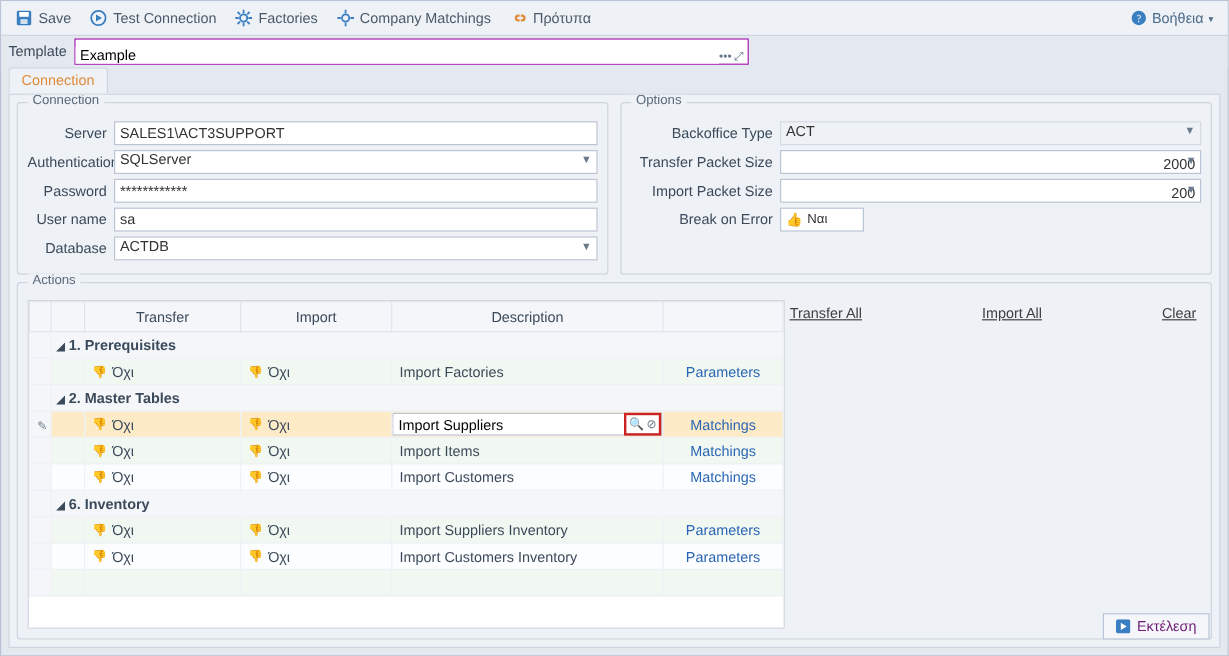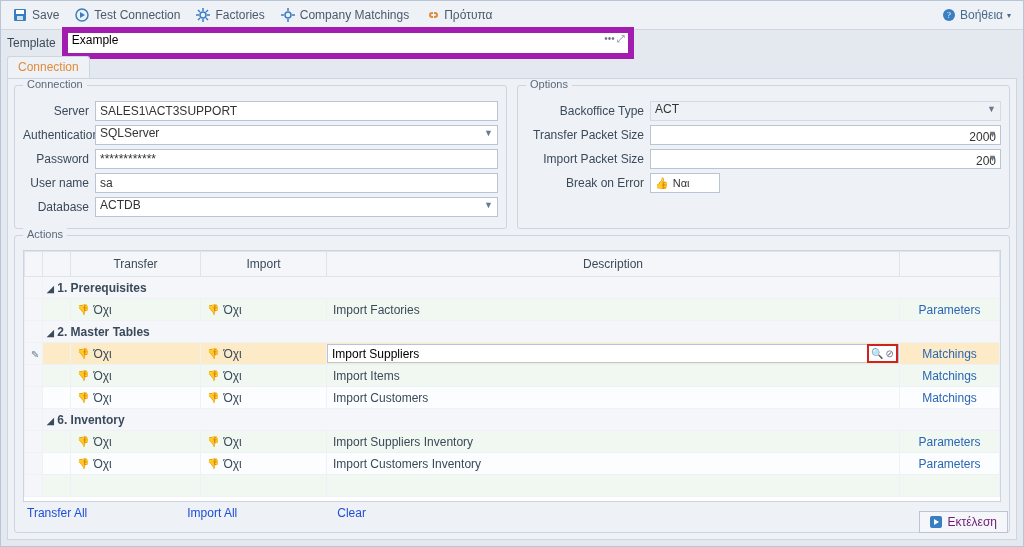--- a/index.html
+++ b/index.html
@@ -12,21 +12,21 @@
   .titlebar .ctrl.close{background:#d9534f;color:#fff;width:44px;font-size:13px;}
   
   .toolbar{height:28px;background:#eef1f6;border-bottom:1px solid #d0d6e0;display:flex;align-items:center;padding:0 6px;gap:4px;}
   .tbtn{display:flex;align-items:center;gap:5px;padding:2px 6px;color:#4a5a6a;cursor:pointer;}
   .tbtn .ic{width:14px;height:14px;display:inline-flex;align-items:center;justify-content:center;}
   .spacer{flex:1;}
   .help{color:#4a6a8a;display:flex;align-items:center;gap:4px;}
   
   .tmplrow{display:flex;align-items:center;height:26px;padding:0 6px;gap:6px;background:#e4e8ef;}
   .tmplrow label{color:#3b4a5a;}
-  .tmplbox{flex:0 0 560px;height:20px;background:#fff;border:6px solid #a21caf;display:flex;align-items:flex-start;position:relative;}
+  .tmplbox{flex:0 0 560px;height:20px;background:#fff;border:1px solid #a21caf;display:flex;align-items:flex-end;position:relative;}
   .tmplbox input{border:0;outline:0;flex:1;padding:0 4px;font:inherit;}
   .tmplbox .endicons{display:flex;gap:2px;padding-right:3px;color:#6a7a8c;font-size:10px;}
   
   .tabstrip{height:22px;display:flex;align-items:flex-end;padding-left:6px;}
   .tab{padding:3px 10px;border:1px solid #cdd5e0;border-bottom:0;background:#f4f6fa;font-size:12px;border-radius:3px 3px 0 0;}
   .tab.active{background:#eef1f6;color:#e08c3a;border-bottom:1px solid #eef1f6;position:relative;z-index:2;}
   .page{flex:1;border:1px solid #cdd5e0;margin:0 6px 6px;background:#eef1f6;padding:6px;display:flex;flex-direction:column;gap:6px;overflow:hidden;position:relative;}
   .row3{display:flex;gap:10px;align-items:stretch;}
   
   .fs{border:1px solid #cdd5e0;border-radius:3px;position:relative;padding:14px 8px 8px;background:#eef1f6;}
@@ -36,40 +36,40 @@
   .frow .inp,.frow .sel{flex:1;height:18px;background:#fff;border:1px solid #b9c4d4;padding:0 4px;font:inherit;color:#333;}
   .frow .sel{position:relative;}
   .frow .sel .caret{position:absolute;right:4px;top:2px;color:#6a7a8c;font-size:9px;}
   .fs.opts .frow label{width:118px;}
   .readonly{background:#eef1f6!important;color:#9aa4b0;border-color:#d5dbe4!important;}
   .spin{display:flex;align-items:flex-end;justify-content:flex-end;padding-right:14px;position:relative;}
   .spin .caret{position:absolute;right:3px;top:3px;font-size:9px;color:#6a7a8c;}
   .yn{width:60px;height:18px;background:#fff;border:1px solid #b9c4d4;display:flex;align-items:center;gap:4px;padding:0 4px;font-size:11px;}
   .yn .thumb{color:#7bbf5a;font-size:11px;}
   
-  .fs.actions{flex:1;display:flex;flex-direction:column;min-height:0;}
+  .fs.actions{flex:1;display:flex;flex-direction:row;min-height:0;}
   .grid{flex:1;background:#fff;border:1px solid #cdd5e0;overflow:auto;}
   table{border-collapse:collapse;width:100%;table-layout:fixed;}
   col.c0{width:18px;} col.cind{width:28px;}
   col.ctr{width:130px;} col.cim{width:126px;} col.cdesc{} col.cp{width:100px;}
   th{background:#f4f6fa;border:1px solid #dfe4ec;padding:3px 6px;font-weight:normal;color:#3b4a5a;text-align:center;height:18px;}
   td{border:1px solid #eef1f6;padding:2px 6px;height:17px;color:#3b4a5a;background:#fcfdfe;}
   tr.grp td{background:#f4f6fa;font-weight:bold;color:#3b4a5a;}
   tr.even td{background:#f1f8f1;}
   tr.sel td{background:#fdebc7;}
   .ox{display:inline-flex;align-items:center;gap:4px;}
   .ox .ti{color:#d9534f;font-size:10px;}
   .descedit{display:flex;align-items:center;border:1px solid #b9c4d4;background:#fff;height:17px;margin:-2px -6px;}
   .descedit input{border:0;outline:0;flex:1;font:inherit;padding:0 4px;}
   .descedit .ic2{border:2px solid #cc2222;padding:0 2px;display:flex;gap:2px;color:#6a7a8c;height:15px;align-items:center;}
   .plink{color:#2a66b5;cursor:pointer;}
   td.center{text-align:center;}
   
   .glinks{display:flex;gap:100px;padding:4px 4px;}
-  .glinks a{color:#1d4ed8;cursor:pointer;}
+  .glinks a{color:#404040;text-decoration:underline;cursor:pointer;}
   
   .execbar{position:absolute;right:8px;bottom:6px;}
   .execbar .btn{border:1px solid #b9c4d4;background:#f4f6fa;padding:3px 10px;display:flex;align-items:center;gap:5px;color:#701a75;cursor:pointer;}
   .ic-play{color:#2a7ac0;}
   .ic-save{color:#2a7ac0;}
   .ic-gear{color:#2a7ac0;}
   .ic-tmpl{color:#e08c3a;}
   svg{display:block;}
 </style>
 </head>

